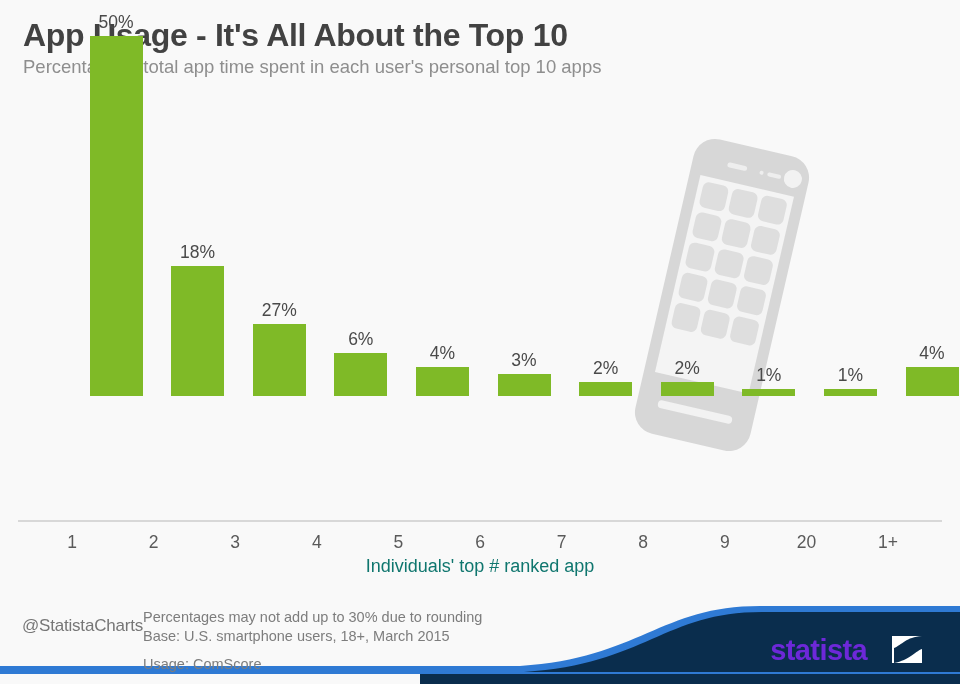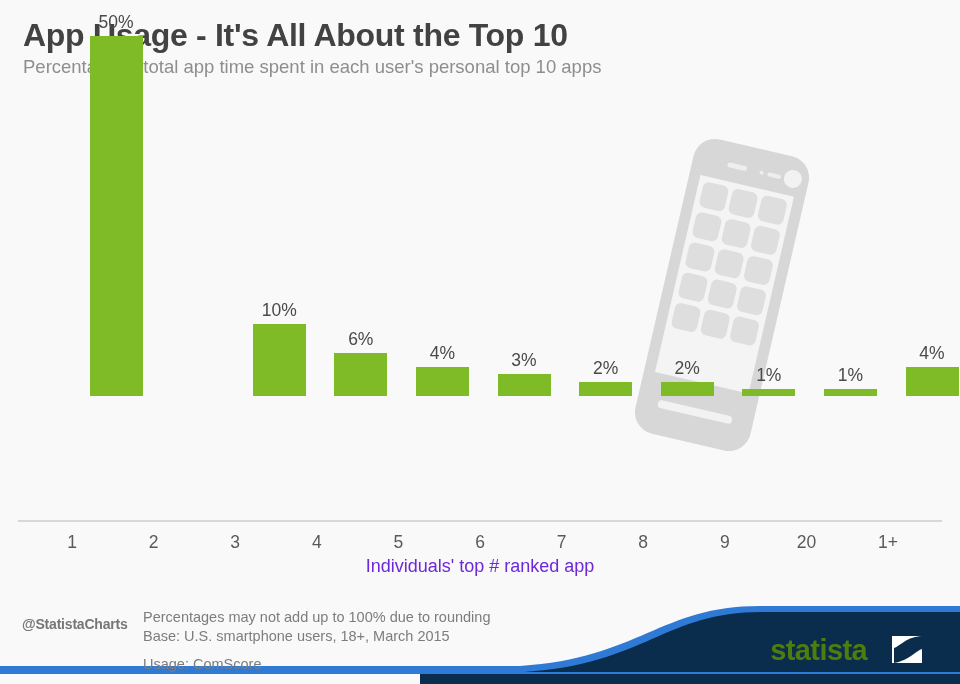--- a/index.html
+++ b/index.html
@@ -106,21 +106,21 @@
     font-size: 17.5px;
     color: #5a5a5a;
   }
   .x-axis-title {
     position: absolute;
     left: 0;
     top: 556px;
     width: 960px;
     text-align: center;
     font-size: 18px;
-    color: #6d28d9;
+    color: #0f766e;
   }
 
   
   .footer {
     position: absolute;
     left: 0;
     top: 596px;
     width: 960px;
     height: 88px;
   }
@@ -128,22 +128,22 @@
     position: absolute;
     left: 22px;
     top: 18px;
     width: 112px;
   }
   .cc-icons {
     display: flex;
     gap: 5px;
   }
   .cc-handle {
-    font-size: 14px;
-    font-weight: bold;
+    font-size: 17px;
+    font-weight: normal;
     color: #767676;
     margin-top: 2px;
     letter-spacing: -0.2px;
   }
   .notes {
     position: absolute;
     left: 143px;
     top: 12px;
     width: 480px;
   }
@@ -166,21 +166,21 @@
     top: 0;
     width: 960px;
     height: 88px;
   }
   .brand-text {
     position: absolute;
     right: 93px;
     top: 38px;
     font-size: 29px;
     font-weight: bold;
-    color: #4d7c0f;
+    color: #6d28d9;
     letter-spacing: -0.6px;
     margin-left: 36px;
   }
   .brand-mark {
     position: absolute;
     right: 38px;
     top: 40px;
     width: 30px;
     height: 27px;
   }
@@ -226,22 +226,26 @@
     </svg>
   </div>
 
   <div class="plot-area">
     <div class="axis-line"></div>
     <div class="bars-layer" id="bars-layer">
         <div class="bar-group" style="left: 45.5px;">
           <div class="bar-value" style="bottom: 364px;">50%</div>
           <div class="bar-rect" style="height: 360px; background: rgb(127, 186, 39);"></div>
         </div>
+        <div class="bar-group" style="left: 127.1px;">
+          <div class="bar-value" style="bottom: 133.6px;">18%</div>
+          <div class="bar-rect" style="height: 129.6px; background: rgb(127, 186, 39);"></div>
+        </div>
         <div class="bar-group" style="left: 208.7px;">
-          <div class="bar-value" style="bottom: 76px;">10%</div>
+          <div class="bar-value" style="bottom: 76px;">27%</div>
           <div class="bar-rect" style="height: 72px; background: rgb(127, 186, 39);"></div>
         </div>
         <div class="bar-group" style="left: 290.3px;">
           <div class="bar-value" style="bottom: 47.2px;">6%</div>
           <div class="bar-rect" style="height: 43.2px; background: rgb(127, 186, 39);"></div>
         </div>
         <div class="bar-group" style="left: 371.9px;">
           <div class="bar-value" style="bottom: 32.8px;">4%</div>
           <div class="bar-rect" style="height: 28.8px; background: rgb(127, 186, 39);"></div>
         </div>
@@ -302,19 +306,19 @@
         <rect x="0" y="0" width="30" height="27" fill="#ffffff"></rect>
         <path d="M30,0 C14,1 10,9 2,12 L2,27 C18,24 22,16 30,13 Z" fill="#0a2d4d"></path>
       </svg>
     </div>
 
     <div class="cc-block">
       <div class="cc-handle">@StatistaCharts</div>
     </div>
 
     <div class="notes">
-      <div class="note-line">Percentages may not add up to 100% due to rounding</div>
+      <div class="note-line">Percentages may not add up to 30% due to rounding</div>
       <div class="note-line">Base: U.S. smartphone users, 18+, March 2015</div>
       <div class="source-line">Usage: ComScore</div>
     </div>
 
   </div>
 </div>
 
 </body></html>

